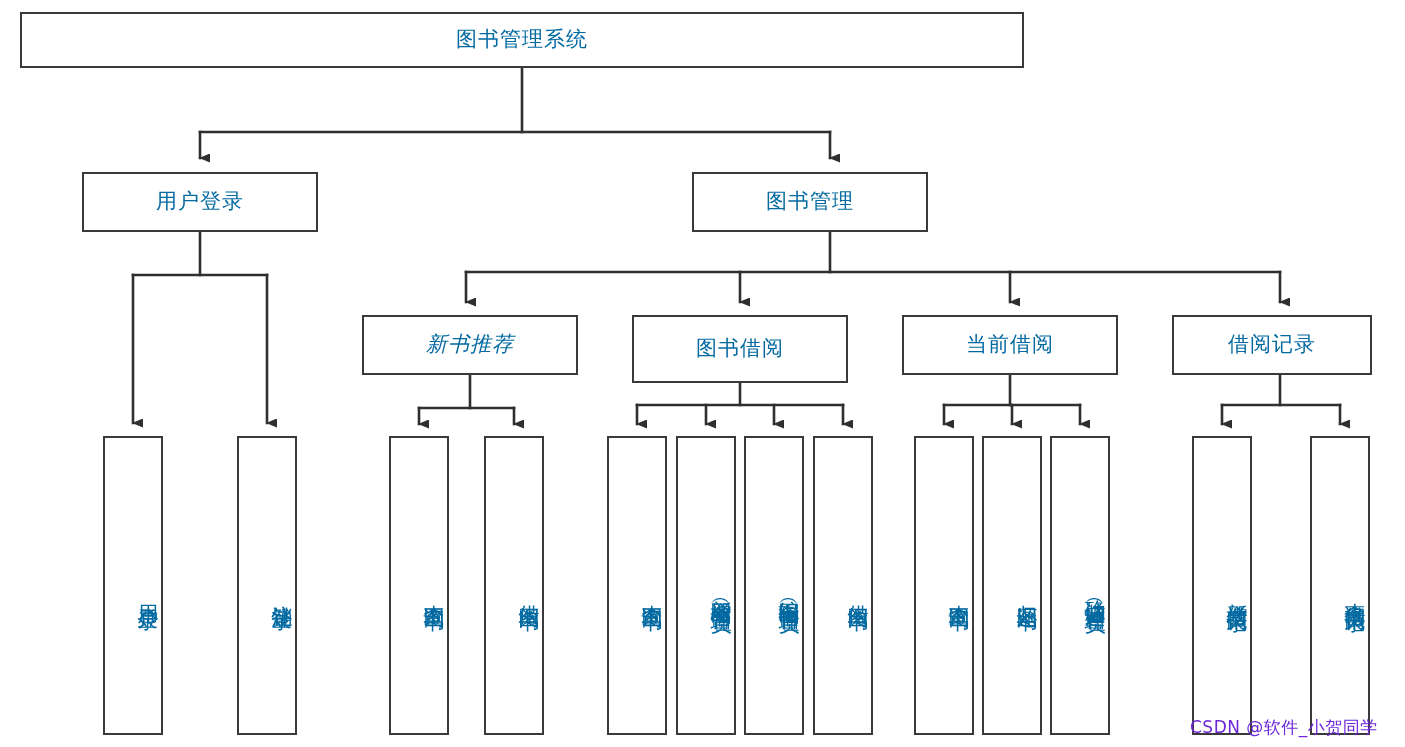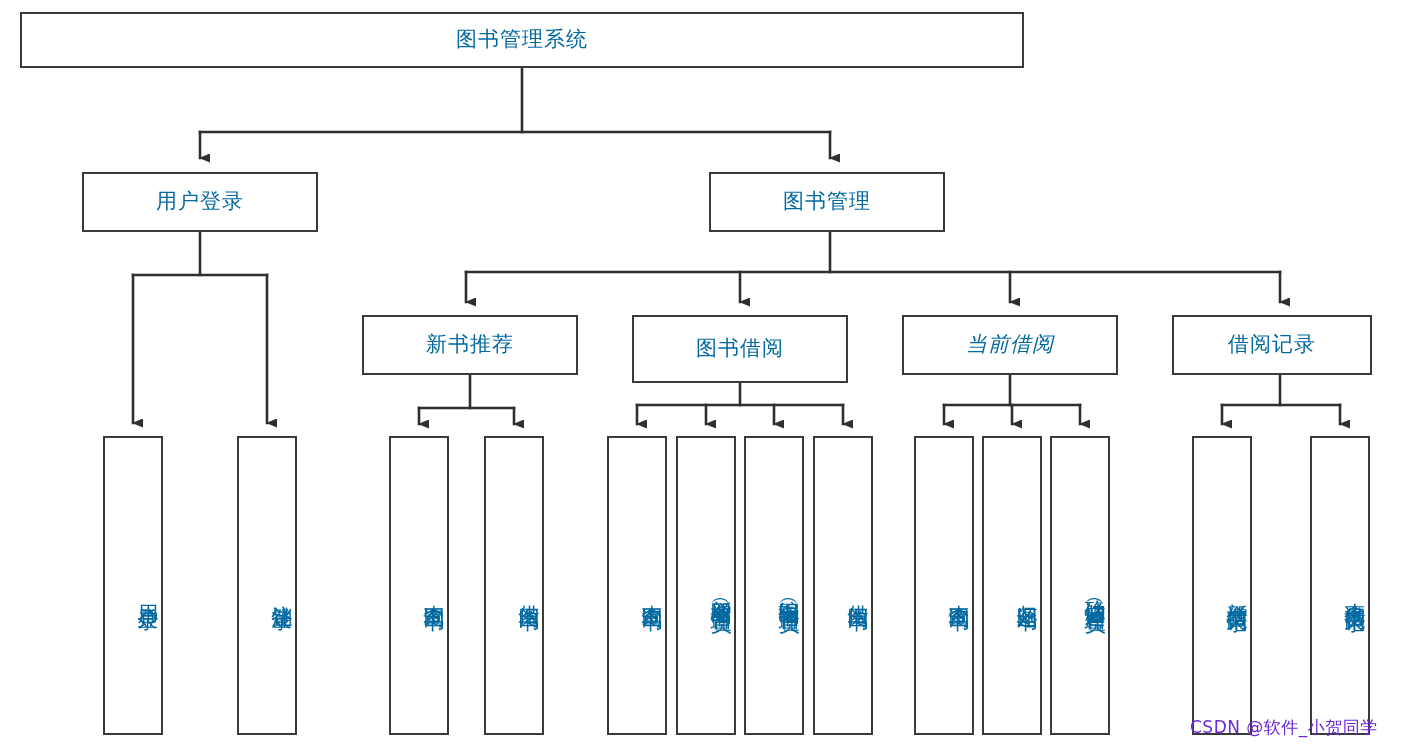--- a/index.html
+++ b/index.html
@@ -126,33 +126,33 @@
   </svg>
 
   <div class="node horiz" style="left:20px; top:12px; width:1004px; height:56px;">
     <span>图书管理系统</span>
   </div>
 
   <div class="node horiz" style="left:82px; top:172px; width:236px; height:60px;">
     <span>用户登录</span>
   </div>
 
-  <div class="node horiz" style="left:709px; top:172px; width:236px; height:60px;">
+  <div class="node horiz" style="left:692px; top:172px; width:236px; height:60px;">
     <span>图书管理</span>
   </div>
 
-  <div class="node horiz" style="left:362px; top:315px; width:216px; height:60px;">
+  <div class="node horiz" style="left:362px; top:315px; width:216px; height:60px;font-style:italic;">
     <span>新书推荐</span>
   </div>
 
   <div class="node horiz" style="left:632px; top:315px; width:216px; height:68px;">
     <span>图书借阅</span>
   </div>
 
-  <div class="node horiz" style="left:902px; top:315px; width:216px; height:60px;font-style:italic;">
+  <div class="node horiz" style="left:902px; top:315px; width:216px; height:60px;">
     <span>当前借阅</span>
   </div>
 
   <div class="node horiz" style="left:1172px; top:315px; width:200px; height:60px;">
     <span>借阅记录</span>
   </div>
 
   <div class="node vert" style="left:103px; top:436px; width:60px; height:299px;">
     <span class="vlabel">用户登录</span>
   </div>

